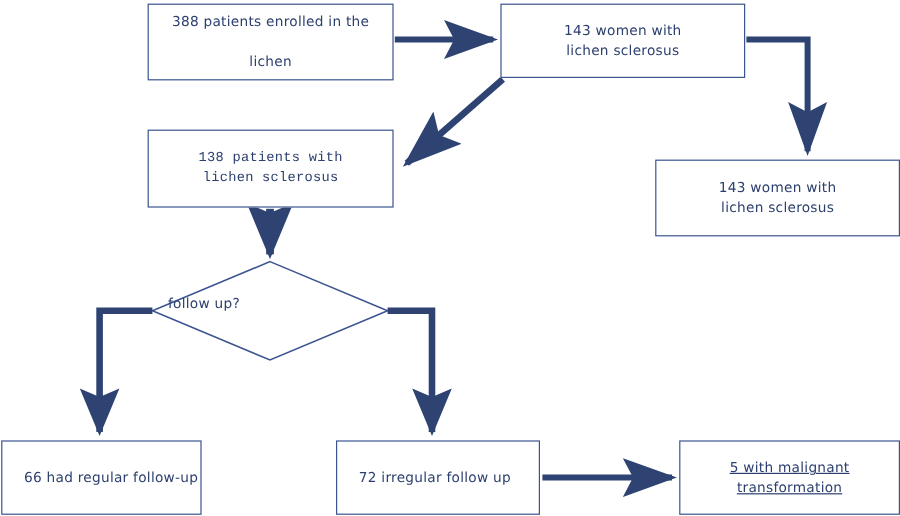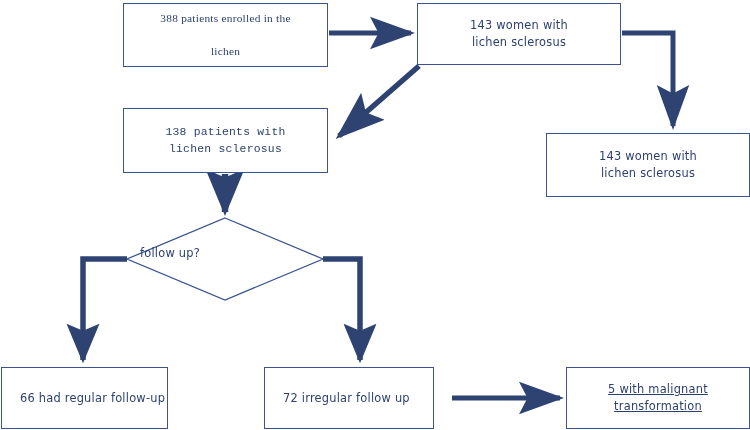--- a/index.html
+++ b/index.html
@@ -35,21 +35,21 @@
     align-items: center;
     color: #2c3f6e;
     font-size: 11.4px;
     line-height: 1.45;
     letter-spacing: 0.02em;
   }
   .node-box .node-text {
     width: 100%;
     display: block;
   }
-  .align-center .node-text { text-align: center; font-family: Liberation Serif, serif; }
+  .align-center .node-text { text-align: center; }
   .align-blockleft {
     justify-content: center;
   }
   .align-blockleft .node-text {
     width: auto;
     text-align: center;
   }
   .align-left {
     justify-content: flex-start;
   }
@@ -129,21 +129,21 @@
       <span>lichen sclerosus</span>
     </span>
   </div>
 
   <div class="diamond-label">follow up?</div>
 
   <div class="node-box align-left" style="left:1px; top:367px; width:167px; height:62px;">
     <span class="node-text">66 had regular follow-up</span>
   </div>
 
-  <div class="node-box align-left" style="left:264px; top:367px; width:170px; height:62px;">
+  <div class="node-box align-left" style="left:280px; top:367px; width:170px; height:62px;">
     <span class="node-text">72 irregular follow up</span>
   </div>
 
   <div class="node-box align-blockleft" style="left:566px; top:367px; width:184px; height:62px;text-decoration:underline;">
     <span class="node-text">
       <span>5 with malignant</span><br>
       <span>transformation</span>
     </span>
   </div>
 

